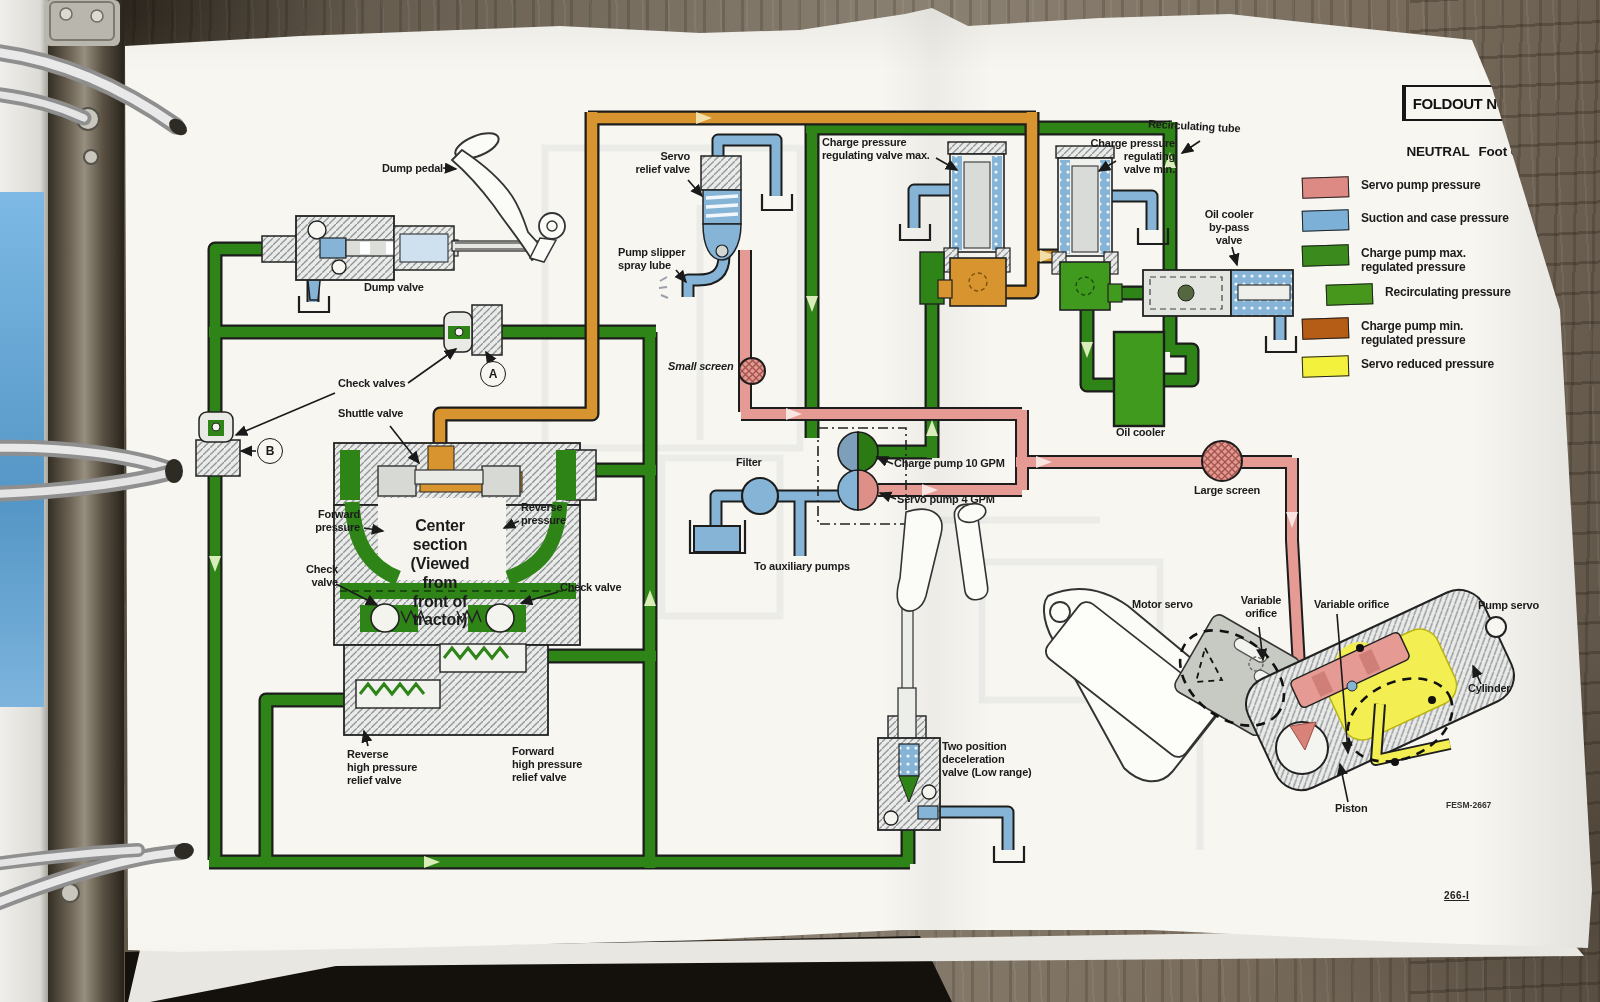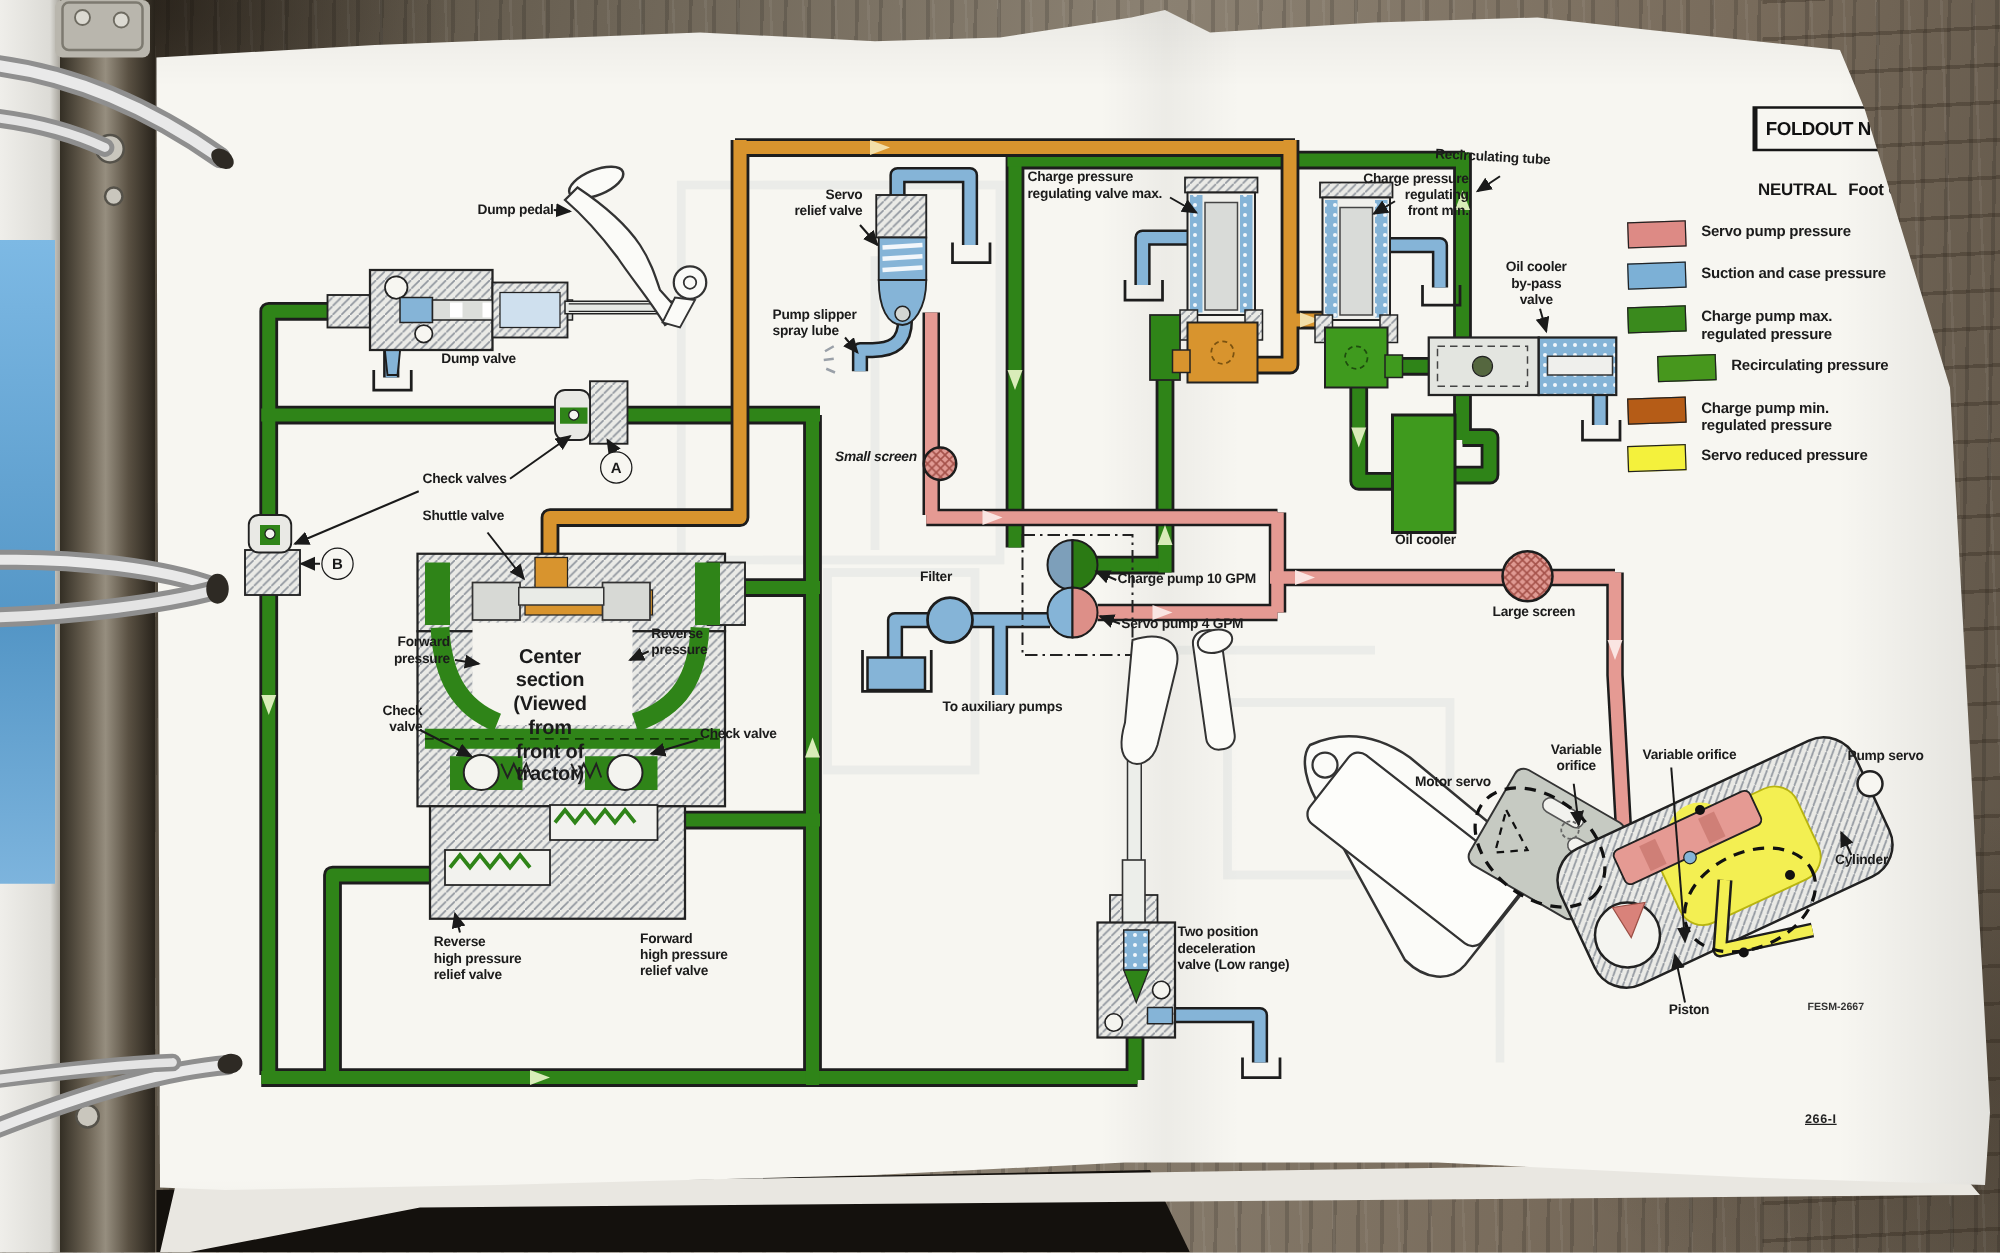--- a/index.html
+++ b/index.html
@@ -414,21 +414,21 @@
         <path d="M893,464 L877,457"></path>
     <path d="M896,499 L880,493"></path>
         <path d="M1259,627 L1263,660"></path>
         <path d="M1337,614 L1348,753"></path>
     <path d="M1481,684 L1473,666"></path>
         <path d="M1348,802 L1340,764"></path>
   </g>
 </svg>
 
   <div class="lbl" style="left:382px;top:162px;">Dump pedal</div>
-  <div class="lbl" style="left:332px;top:281px;padding-left:21px;">Dump valve</div>
+  <div class="lbl" style="left:343px;top:281px;padding-left:21px;">Dump valve</div>
   <div class="lbl" style="left:338px;top:377px;">Check valves</div>
   <div class="lbl" style="left:338px;top:407px;">Shuttle valve</div>
   <div class="lbl ra" style="left:296px;top:508px;width:64px;">Forward
 pressure</div>
   <div class="lbl" style="left:521px;top:501px;">Reverse
 pressure</div>
   <div class="lbl ctr" style="left:394px;top:517px;width:92px;font-size:16px;">Center section
 (Viewed from
 front of
 tractor)</div>
@@ -441,36 +441,36 @@
   <div class="lbl" style="left:512px;top:745px;">Forward
 high pressure
 relief valve</div>
   <div class="lbl ra" style="left:616px;top:150px;width:74px;">Servo
 relief valve</div>
   <div class="lbl" style="left:618px;top:246px;">Pump slipper
 spray lube</div>
   <div class="lbl" style="left:822px;top:136px;">Charge pressure
 regulating valve max.</div>
   <div class="lbl ra" style="left:1042px;top:137px;width:133px;">Charge pressure regulating
-front min.</div>
+valve min.</div>
   <div class="lbl" style="left:1148px;top:120px;transform:rotate(3deg);">Recirculating tube</div>
   <div class="lbl ctr" style="left:1196px;top:208px;width:66px;">Oil cooler
 by-pass
 valve</div>
   <div class="lbl" style="left:1116px;top:426px;">Oil cooler</div>
   <div class="lbl" style="left:668px;top:360px;font-style:italic;">Small screen</div>
   <div class="lbl" style="left:736px;top:456px;">Filter</div>
   <div class="lbl" style="left:894px;top:457px;">Charge pump 10 GPM</div>
   <div class="lbl" style="left:897px;top:493px;">Servo pump 4 GPM</div>
   <div class="lbl" style="left:754px;top:560px;">To auxiliary pumps</div>
   <div class="lbl" style="left:1194px;top:484px;">Large screen</div>
   <div class="lbl" style="left:942px;top:740px;">Two position
 deceleration
 valve (Low range)</div>
-  <div class="lbl" style="left:1132px;top:620px;">Motor servo</div>
+  <div class="lbl" style="left:1132px;top:598px;">Motor servo</div>
   <div class="lbl ctr" style="left:1234px;top:594px;width:54px;">Variable
 orifice</div>
   <div class="lbl" style="left:1314px;top:598px;">Variable orifice</div>
   <div class="lbl" style="left:1466px;top:599px;padding-left:12px;">Pump servo</div>
   <div class="lbl" style="left:1468px;top:682px;">Cylinder</div>
   <div class="lbl" style="left:1335px;top:802px;">Piston</div>
 
   <div class="marker" style="left:480px;top:361px;">A</div>
   <div class="marker" style="left:257px;top:438px;">B</div>
 

